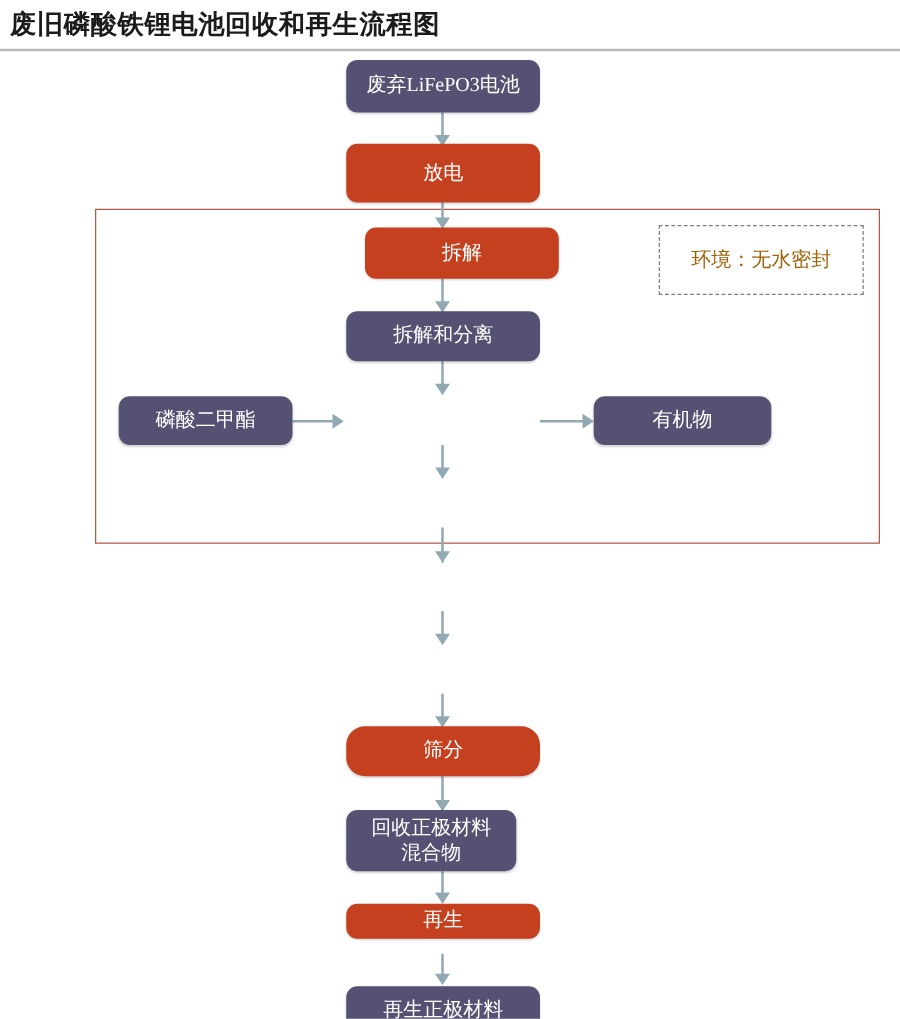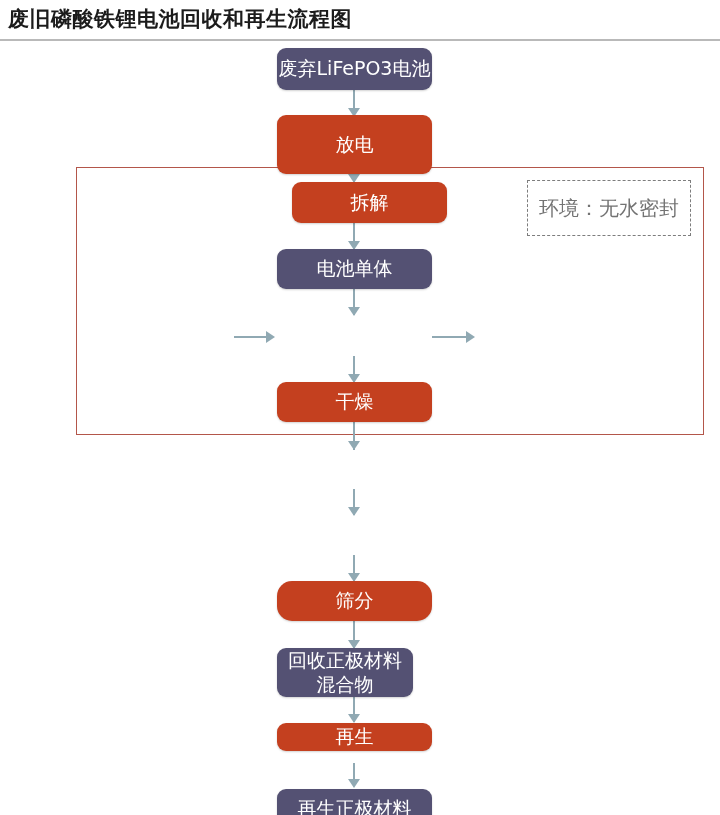--- a/index.html
+++ b/index.html
@@ -1,15 +1,15 @@
 <!DOCTYPE html>
 <html><head>
 <meta charset="utf-8">
 <style>
-  * { box-sizing: border-box; margin: 0; padding: 0; }
+  * { box-sizing: border-box; margin: 0; padding: 0; font-family: Liberation Serif, serif; }
   html, body {
     width: 720px;
     height: 815px;
     background: #ffffff;
     font-family: "DejaVu Sans", "Liberation Sans", sans-serif;
     overflow: hidden;
   }
   #canvas {
     position: relative;
     width: 720px;
@@ -54,35 +54,35 @@
     width: 164px;
     height: 56px;
     border: 1.5px dashed #7d7d7d;
     background: transparent;
   }
   .region-dashed .dashed-label {
     position: absolute;
     left: 0; right: 0; top: 50%;
     transform: translateY(-50%);
     text-align: center;
-    font-size: 20px;
-    color: #737373;
+    font-size: 16px;
+    color: #a16207;
     white-space: nowrap;
   }
 
   
   .node {
     position: absolute;
     border-radius: 9px;
     display: flex;
     align-items: center;
     justify-content: center;
     text-align: center;
     line-height: 1.22;
-    font-size: 19px;
+    font-size: 16px;
     color: #ffffff;
     box-shadow: 0 1px 2px rgba(0,0,0,0.18);
     white-space: pre-line;
   }
   .node.purple { background: #545173; }
   .node.orange { background: #c4401f; }
 
   
   .conn {
     position: absolute;
@@ -154,30 +154,31 @@
   <div class="arrow-down" style="left:348px; top:640px;"></div>
 
   <div class="conn v" style="left:353px; top:697px; height:25px;"></div>
   <div class="arrow-down" style="left:348px; top:714px;"></div>
 
   <div class="conn v" style="left:353px; top:763px; height:22px;"></div>
   <div class="arrow-down" style="left:348px; top:779px;"></div>
 
   <div class="node purple" style="left:277px; top:48px; width:155px; height:42px;">废弃LiFePO3电池</div>
 
-  <div class="node orange" style="left:277px; top:115px; width:155px; height:59px;">放电</div>
+  <div class="node orange" style="left:277px; top:115px; width:155px; height:47px;">放电</div>
 
   <div class="node orange" style="left:292px; top:182px; width:155px; height:41px;">拆解</div>
 
-  <div class="node purple" style="left:277px; top:249px; width:155px; height:40px;">电池单体</div>
+  <div class="node purple" style="left:277px; top:249px; width:155px; height:40px;">拆解和分离</div>
+
+  <div class="node purple" style="left:95px; top:317px; width:139px; height:39px;">磷酸二甲酯</div>
 
 
+  <div class="node purple" style="left:475px; top:317px; width:142px; height:39px;">有机物</div>
 
-
-  <div class="node orange" style="left:277px; top:382px; width:155px; height:40px;">干燥</div>
 
 
 
   <div class="node orange" style="left:277px; top:581px; width:155px; height:40px;border-radius:15px;">筛分</div>
 
   <div class="node purple" style="left:277px; top:648px; width:136px; height:49px;">回收正极材料
 混合物</div>
 
   <div class="node orange" style="left:277px; top:723px; width:155px; height:28px;">再生</div>
 

